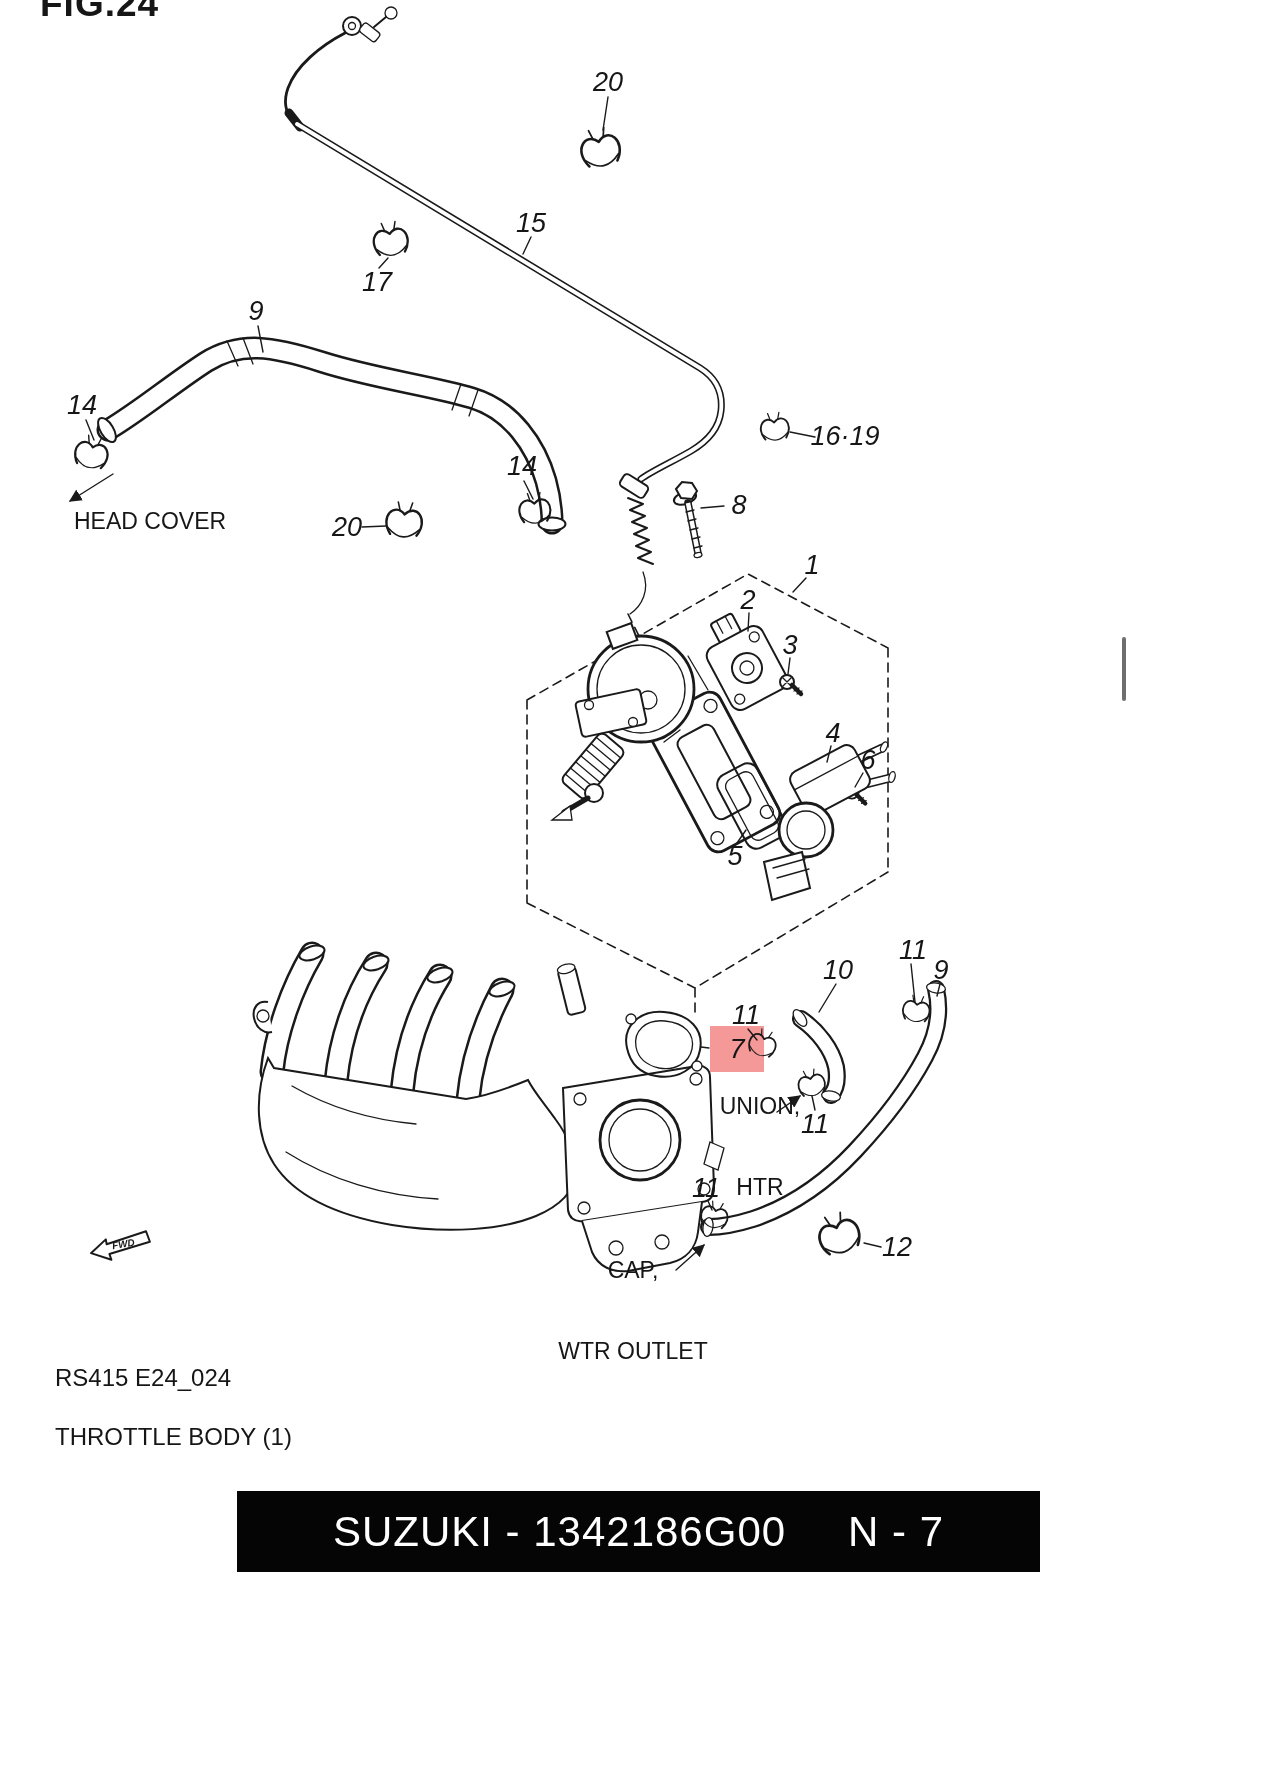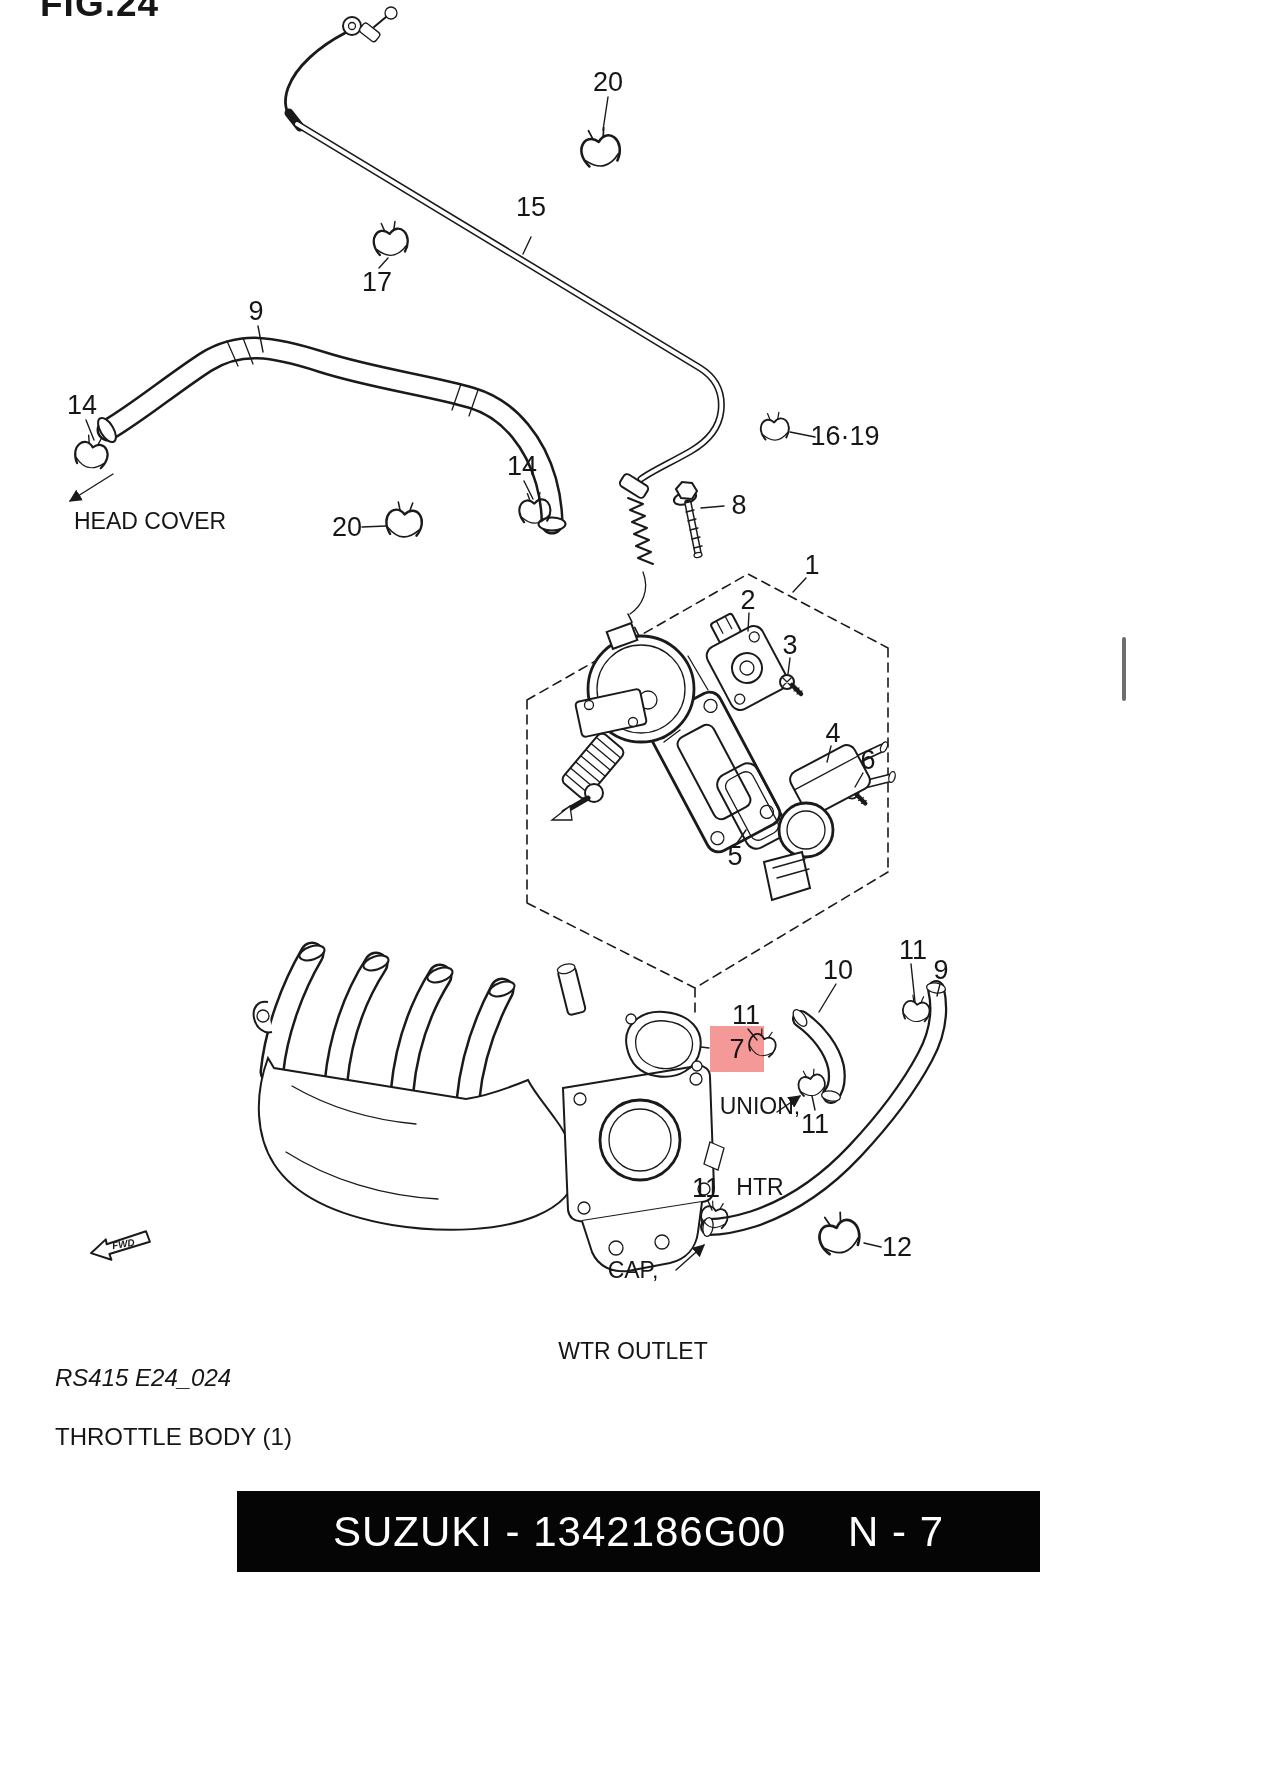--- a/index.html
+++ b/index.html
@@ -9,25 +9,25 @@
   .ln{fill:none;stroke:#1a1a1a;stroke-width:2;stroke-linecap:round;stroke-linejoin:round;}
   .s1{stroke-width:1.3;} .s2{stroke-width:2;} .s3{stroke-width:2.8;}
   .wfill{fill:#ffffff;stroke:#1a1a1a;}
   .dash{stroke-dasharray:9 6;stroke-width:1.6;}
   .leader{stroke-width:1.4;}
   .tubeO{stroke-width:23;} .tubeI{fill:none;stroke:#ffffff;stroke-width:18;stroke-linecap:round;stroke-linejoin:round;}
   .runO{stroke-width:25;} .runI{fill:none;stroke:#ffffff;stroke-width:20;stroke-linecap:round;}
   .t2o{stroke-width:18;} .t2i{fill:none;stroke:#ffffff;stroke-width:13.5;stroke-linecap:round;stroke-linejoin:round;}
   .shO{stroke-width:7;} .shI{fill:none;stroke:#ffffff;stroke-width:3.8;stroke-linecap:round;stroke-linejoin:round;}
   .txt{position:absolute;white-space:pre;}
-  .co{font-size:27px;transform:translate(-50%,-50%);}
+  .co{font-size:27px;transform:translate(-50%,-50%);font-style:italic;}
   .lbl{font-size:23px;}
   .ctr{transform:translate(-50%,-50%);text-align:center;line-height:27px;}
   #fig-label{left:40px;top:-17px;font-size:37px;font-weight:800;letter-spacing:1px;}
-  #code-line{left:55px;top:1364px;font-size:24px;font-style:italic;}
+  #code-line{left:55px;top:1364px;font-size:24px;}
   #title-line{left:55px;top:1395px;font-size:24px;margin-top:28px;}
   #footer-bar{position:absolute;left:237px;top:1491px;width:803px;height:81px;background:#050505;
      display:flex;align-items:center;justify-content:center;gap:62px;}
   #footer-bar span{color:#ffffff;font-size:42px;letter-spacing:1px;text-align:right;}
   #scroll-thumb{position:absolute;left:1122px;top:637px;width:4px;height:64px;background:#6e6e6e;border-radius:2px;}
 </style>
 </head>
 <body>
 
 <div id="page">
@@ -248,21 +248,21 @@
 
   <g transform="translate(120,1245) rotate(-10)">
     <path class="ln s2" fill="#ffffff" d="M-30,3 L-13,-8 L-13,-3 L28,-9 L30,2 L-12,7 L-11,13 Z"></path>
     <text x="-8" y="3" style="font:italic bold 10px 'Liberation Sans',sans-serif;fill:#1a1a1a">FWD</text>
   </g>
 </svg>
 
 <div class="txt" id="fig-label">FIG.24</div>
 
 <div class="txt co" style="left:608px;top:82px">20</div>
-<div class="txt co" style="left:531px;top:207px">15</div>
+<div class="txt co" style="left:531px;top:223px">15</div>
 <div class="txt co" style="left:377px;top:282px">17</div>
 <div class="txt co" style="left:256px;top:311px">9</div>
 <div class="txt co" style="left:82px;top:405px">14</div>
 <div class="txt co" style="left:522px;top:466px">14</div>
 <div class="txt co" style="left:347px;top:527px">20</div>
 <div class="txt co" style="left:845px;top:436px">16·19</div>
 <div class="txt co" style="left:739px;top:505px">8</div>
 <div class="txt co" style="left:812px;top:565px">1</div>
 <div class="txt co" style="left:748px;top:600px">2</div>
 <div class="txt co" style="left:790px;top:645px">3</div>

